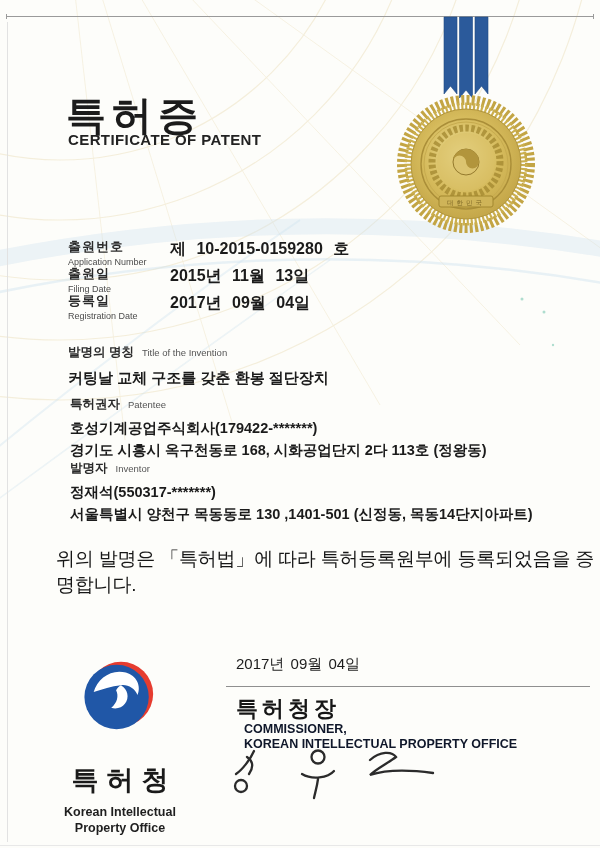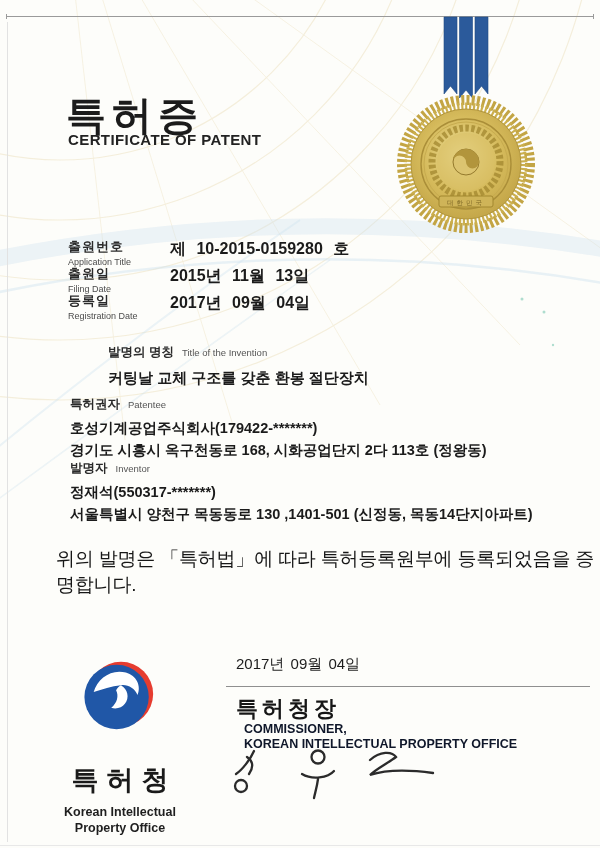--- a/index.html
+++ b/index.html
@@ -17,21 +17,21 @@
   .flabel .ko{font-size:13px;font-weight:bold;color:#2a2a2a;letter-spacing:1px;}
   .flabel .en{font-size:9px;color:#4c4c4c;margin-top:1px;}
   .fvalue{font-size:16px;font-weight:bold;color:#1b1b1b;word-spacing:6px;padding-top:1px;}
   .row-patent .flabel .ko{font-size:15px;letter-spacing:6px;}
   .row-patent .fvalue{font-size:18px;}
 
   .sec-label{font-size:12.5px;font-weight:bold;color:#2a2a2a;}
   .sec-label .en{font-size:9.5px;font-weight:normal;color:#555;margin-left:8px;}
   .sec-text{font-size:14.5px;font-weight:bold;color:#1b1b1b;line-height:22px;}
 
-  .invention{position:absolute;left:68px;top:344px;margin-left:40px;}
+  .invention{position:absolute;left:68px;top:344px;}
   .invention .sec-text{font-size:15px;margin-top:6px;}
   .patentee{position:absolute;left:70px;top:396px;}
   .patentee .sec-text{margin-top:4px;}
   .inventor{position:absolute;left:70px;top:460px;}
   .inventor .sec-text{margin-top:4px;}
 
   .statement-ko{position:absolute;left:56px;top:546px;font-size:19px;font-weight:normal;color:#171717;letter-spacing:-0.2px;}
   .statement-en{position:absolute;left:56px;top:574px;font-size:14.8px;font-weight:bold;color:#222;line-height:18px;width:510px;}
 
   .issue-date{position:absolute;left:236px;top:655px;font-size:15px;color:#1d1d1d;word-spacing:2px;}
@@ -119,21 +119,21 @@
       </g>
     </svg>
 
     <div class="title-ko">특허증</div>
     <div class="title-en">CERTIFICATE OF PATENT</div>
 
 
     <div class="fieldrow" style="top:238px;">
       <div class="flabel">
         <div class="ko">출원번호</div>
-        <div class="en">Application Title</div>
+        <div class="en">Application Number</div>
       </div>
       <div class="fvalue">제 10-2015-0159280 호</div>
     </div>
 
     <div class="fieldrow" style="top:265px;">
       <div class="flabel">
         <div class="ko">출원일</div>
         <div class="en">Filing Date</div>
       </div>
       <div class="fvalue">2015년 11월 13일</div>

